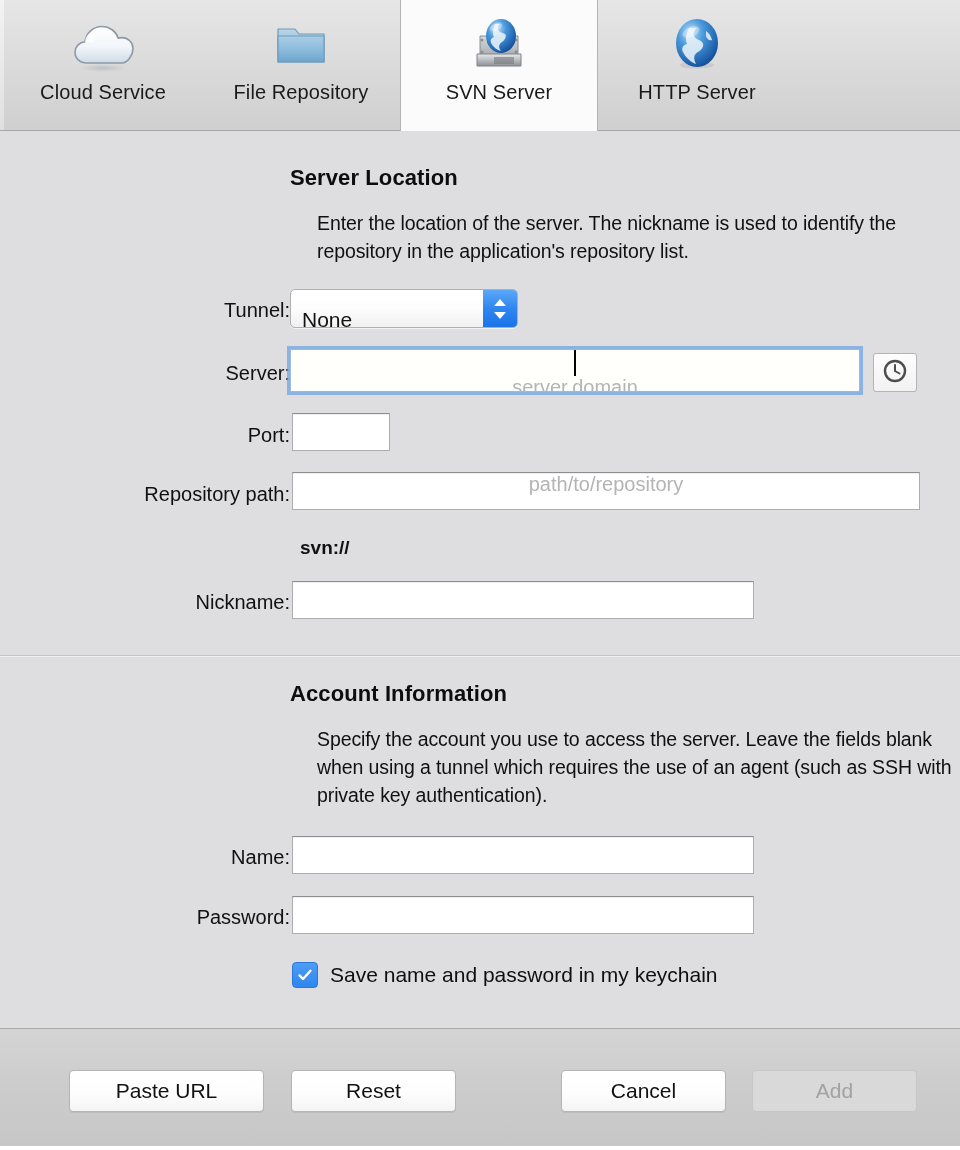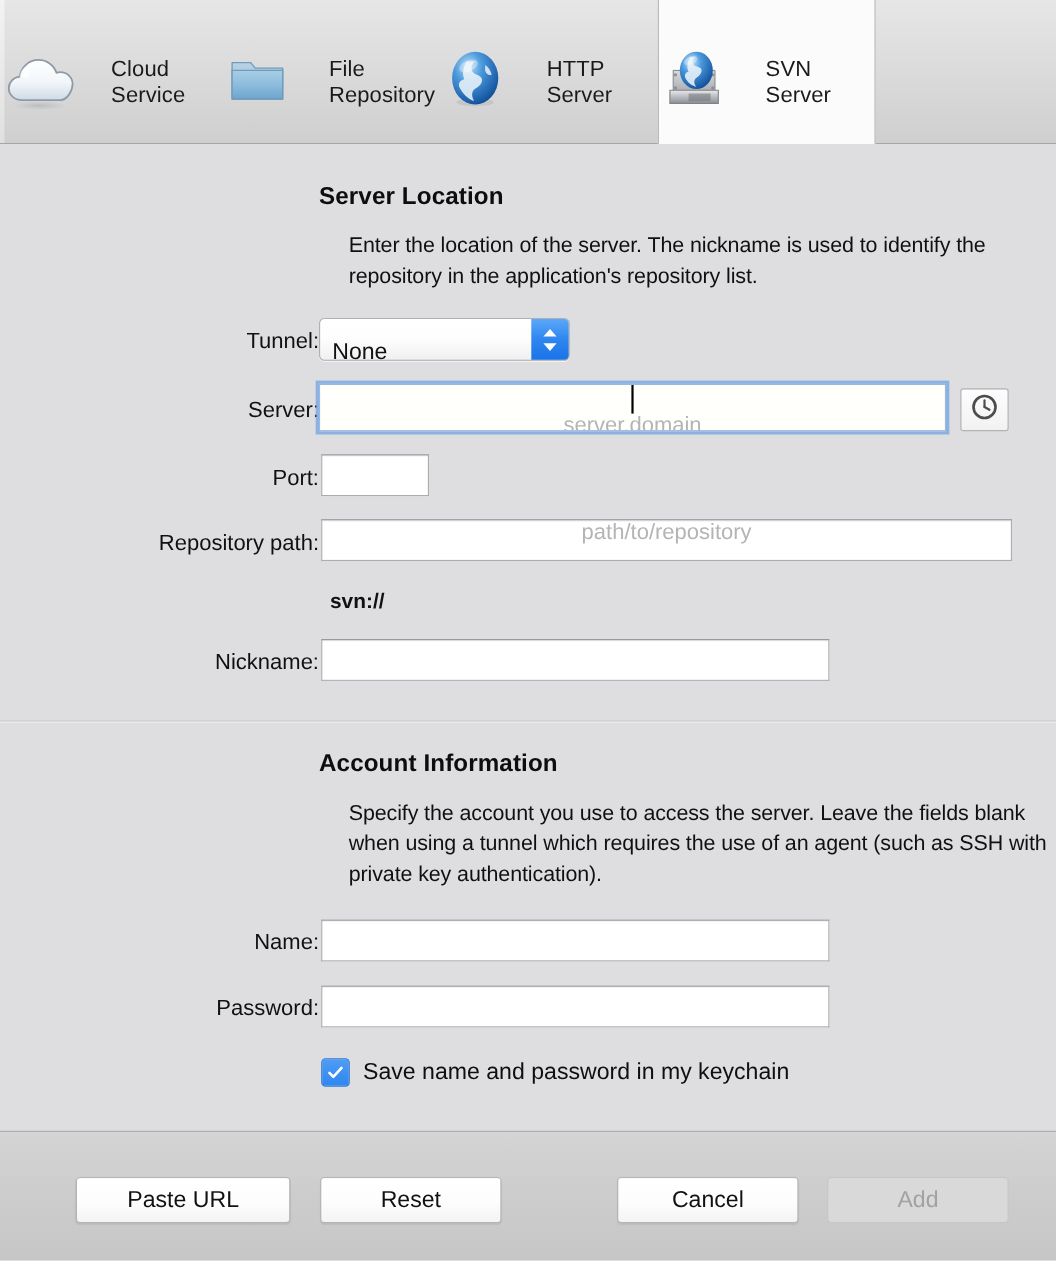--- a/index.html
+++ b/index.html
@@ -37,26 +37,26 @@
     width: 4px;
     background: linear-gradient(to bottom, #f3f3f3, #e0e0e0);
     z-index: 3;
   }
   .tab {
     position: relative;
     width: 198px;
     height: 131px;
     box-sizing: border-box;
     display: flex;
+    flex-direction: column;
     align-items: center;
     justify-content: flex-start;
     padding-top: 14px;
     cursor: default;
     background: transparent;
-    gap: 33px;
   }
   .tab.first { margin-left: 4px; }
   .tab.selected {
     background: #fbfbfb;
     border-left: 1px solid #b3b3b3;
     border-right: 1px solid #b3b3b3;
   }
   .tab-icon {
     width: 64px;
     height: 62px;
@@ -313,41 +313,20 @@
               <stop offset="0" stop-color="#a9cde6"></stop>
               <stop offset="0.5" stop-color="#8dbcdd"></stop>
               <stop offset="1" stop-color="#6ea5cd"></stop>
             </linearGradient>
           </defs>
           <path d="M9,15 L26,15 L30,20 L55,20 L55,48 L9,48 Z" fill="url(#folderback)" stroke="#6f9cba" stroke-width="1.2" stroke-linejoin="round"></path>
           <path d="M9,22 L55,22 L55,48 L9,48 Z" fill="url(#folderfront)" stroke="#6f9cba" stroke-width="1.2" stroke-linejoin="round"></path>
         </svg>
       </span>
       <span class="tab-label">File Repository</span>
-    </div>
-
-    <div class="tab">
-      <span class="tab-icon">
-        <svg width="64" height="62" viewBox="0 0 64 62">
-          <defs>
-            <radialGradient id="globeg" cx="0.35" cy="0.28" r="0.85">
-              <stop offset="0" stop-color="#bfe0f7"></stop>
-              <stop offset="0.35" stop-color="#4a9adc"></stop>
-              <stop offset="0.8" stop-color="#1b5ca8"></stop>
-              <stop offset="1" stop-color="#103f78"></stop>
-            </radialGradient>
-          </defs>
-          <ellipse cx="32" cy="51" rx="17" ry="3.5" fill="#9aa3ab" opacity="0.3"></ellipse>
-          <ellipse cx="32" cy="29" rx="21" ry="24" fill="url(#globeg)"></ellipse>
-          <path d="M24,14 C21,20 20,25 22,30 C18,31 16,34 18,38 C21,44 26,48 31,50 C28,44 29,40 33,38 C37,36 40,31 37,28 C34,25 31,26 29,22 C28,19 29,16 32,14 Z" fill="#e9f2f8" opacity="0.88"></path>
-          <path d="M41,17 C44,19 46,22 47,26 C44,27 42,25 41,22 Z" fill="#e9f2f8" opacity="0.85"></path>
-          <ellipse cx="26" cy="18" rx="9" ry="5" fill="#ffffff" opacity="0.35" transform="rotate(-25 26 18)"></ellipse>
-        </svg>
-      </span>
-      <span class="tab-label">HTTP Server</span>
     </div>
 
     <div class="tab selected">
       <span class="tab-icon">
         <svg width="64" height="62" viewBox="0 0 64 62">
           <defs>
             <linearGradient id="hdbody" x1="0" y1="0" x2="0" y2="1">
               <stop offset="0" stop-color="#e9eaec"></stop>
               <stop offset="0.45" stop-color="#bdc0c4"></stop>
               <stop offset="1" stop-color="#8d9196"></stop>
@@ -373,20 +352,41 @@
               <circle cx="49" cy="38" r="1.5"></circle>
           </g>
           <ellipse cx="34" cy="22" rx="15" ry="17" fill="url(#globeg2)"></ellipse>
           <path d="M28,10 C26,15 25,19 27,23 C24,24 23,26 24,29 C26,33 30,36 34,37 C31,33 32,30 35,28 C38,26 40,22 38,20 C35,18 33,19 31,16 C30,14 31,12 33,10 Z" fill="#e9f2f8" opacity="0.88"></path>
           <ellipse cx="29" cy="13" rx="6.5" ry="3.6" fill="#ffffff" opacity="0.35" transform="rotate(-25 29 13)"></ellipse>
         </svg>
       </span>
       <span class="tab-label">SVN Server</span>
     </div>
 
+    <div class="tab">
+      <span class="tab-icon">
+        <svg width="64" height="62" viewBox="0 0 64 62">
+          <defs>
+            <radialGradient id="globeg" cx="0.35" cy="0.28" r="0.85">
+              <stop offset="0" stop-color="#bfe0f7"></stop>
+              <stop offset="0.35" stop-color="#4a9adc"></stop>
+              <stop offset="0.8" stop-color="#1b5ca8"></stop>
+              <stop offset="1" stop-color="#103f78"></stop>
+            </radialGradient>
+          </defs>
+          <ellipse cx="32" cy="51" rx="17" ry="3.5" fill="#9aa3ab" opacity="0.3"></ellipse>
+          <ellipse cx="32" cy="29" rx="21" ry="24" fill="url(#globeg)"></ellipse>
+          <path d="M24,14 C21,20 20,25 22,30 C18,31 16,34 18,38 C21,44 26,48 31,50 C28,44 29,40 33,38 C37,36 40,31 37,28 C34,25 31,26 29,22 C28,19 29,16 32,14 Z" fill="#e9f2f8" opacity="0.88"></path>
+          <path d="M41,17 C44,19 46,22 47,26 C44,27 42,25 41,22 Z" fill="#e9f2f8" opacity="0.85"></path>
+          <ellipse cx="26" cy="18" rx="9" ry="5" fill="#ffffff" opacity="0.35" transform="rotate(-25 26 18)"></ellipse>
+        </svg>
+      </span>
+      <span class="tab-label">HTTP Server</span>
+    </div>
+
     <div class="toolbar-tail"></div>
   </div>
 
   <div class="content">
 
     <div class="section">
       <div class="group-title" style="left:290px; top:34px;">Server Location</div>
       <div class="group-desc" style="left:290px; top:78px; width:600px;">Enter the location of the server. The nickname is used to identify the repository in the application's repository list.</div>
 
       <div class="field-label" style="left:90px; top:167px; width:200px;">Tunnel:</div>

